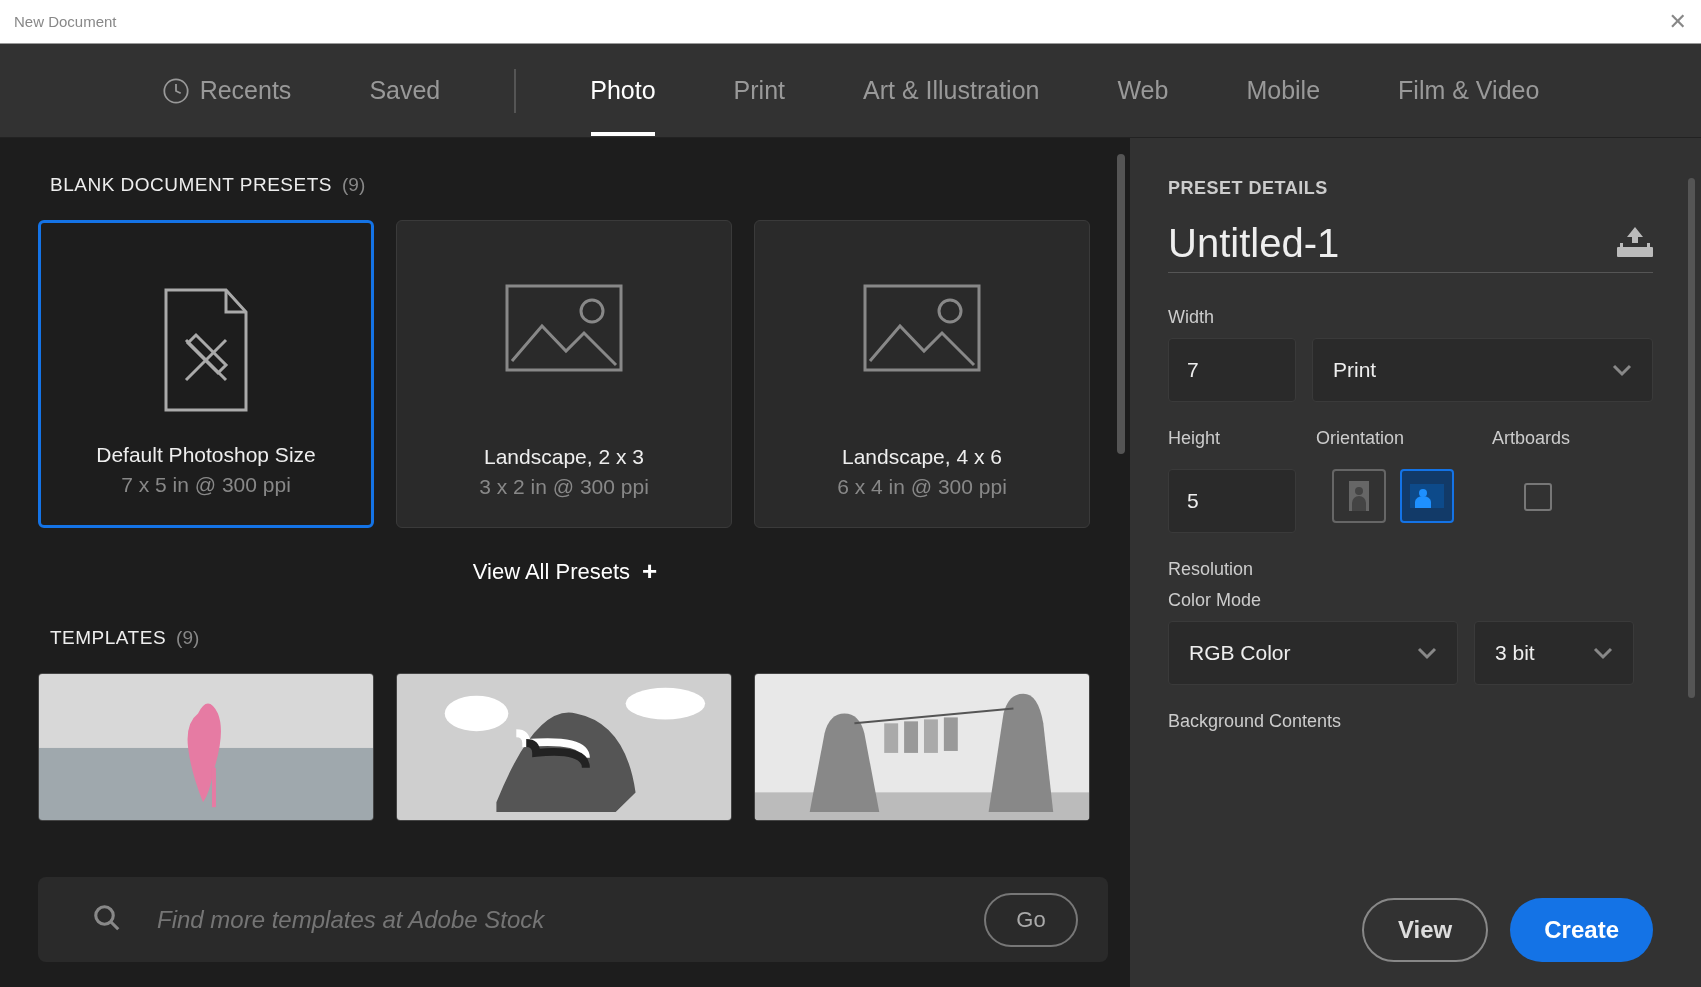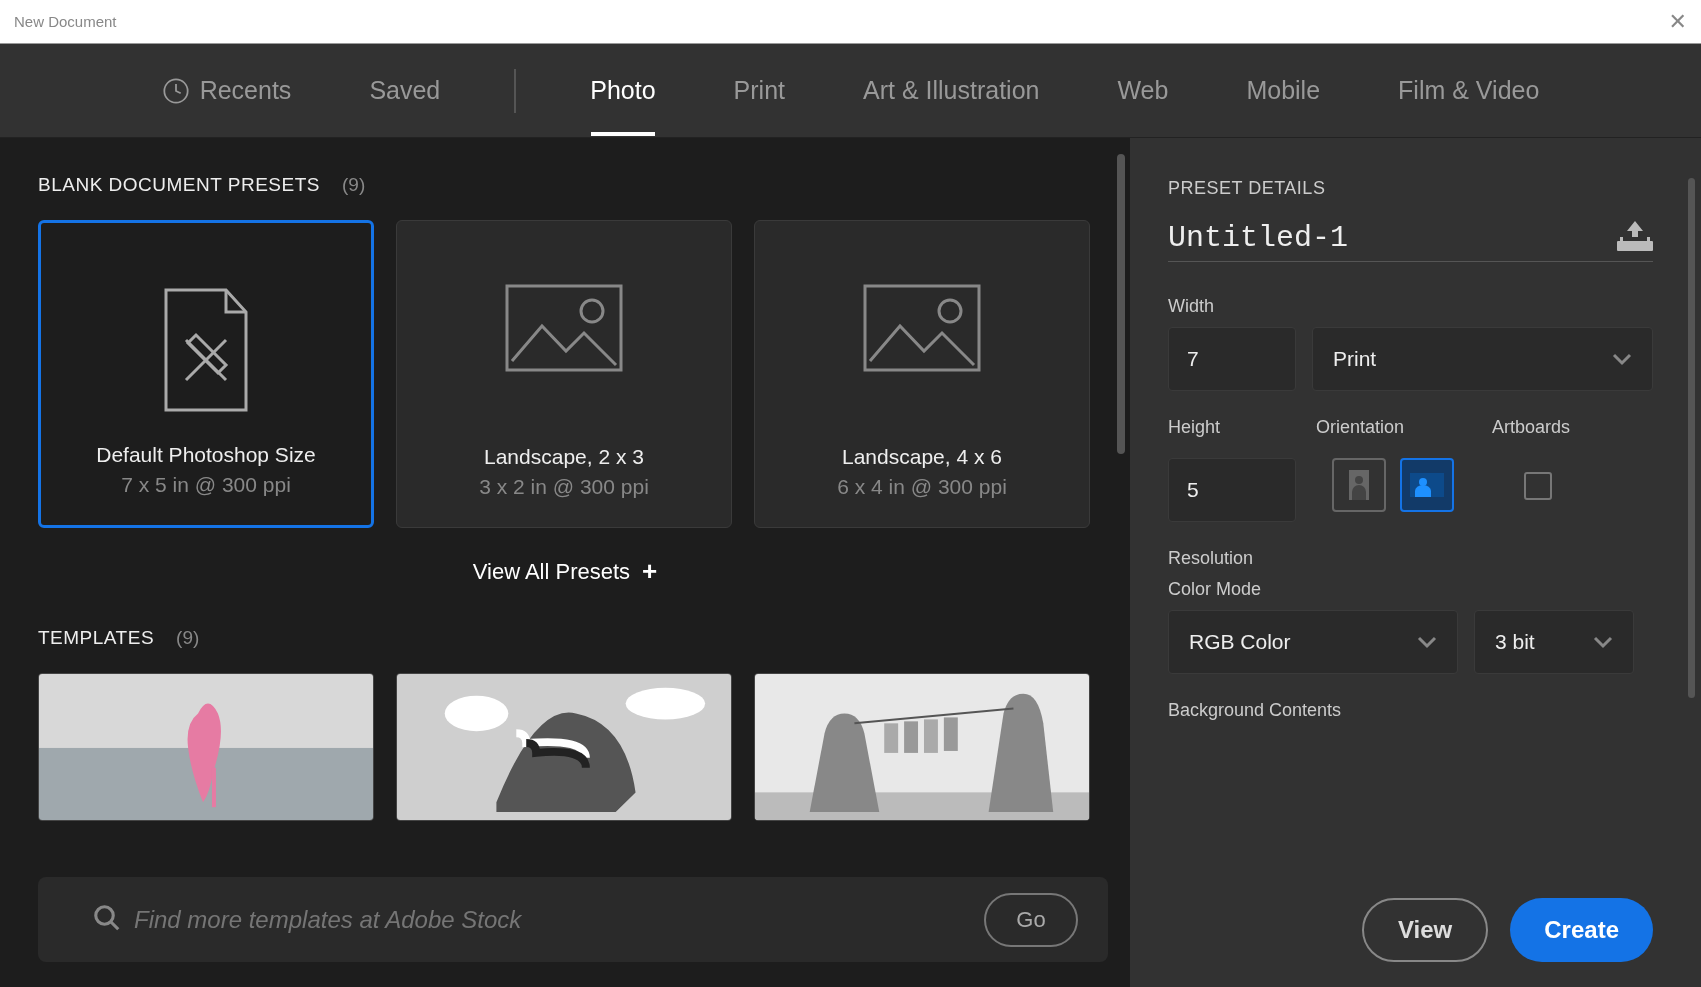--- a/index.html
+++ b/index.html
@@ -85,22 +85,23 @@
   .right-pane {
     flex: 1;
     background: #323232;
     padding: 40px 48px 0 38px;
     position: relative;
     overflow: hidden;
   }
   .section-header {
     display: flex;
     align-items: flex-start;
-    gap: 22px;
+    gap: 10px;
     margin-bottom: 24px;
+    margin-left: 12px;
   }
   .section-title {
     color: #eee;
     font-size: 19px;
     letter-spacing: 0.5px;
   }
   .section-count {
     color: #888;
     font-size: 19px;
   }
@@ -179,21 +180,21 @@
     position: absolute;
     left: 38px;
     right: 22px;
     bottom: 25px;
     height: 85px;
     background: #2a2a2a;
     border-radius: 8px;
     display: flex;
     align-items: center;
     padding: 0 30px 0 54px;
-    gap: 12px;
+    gap: 35px;
   }
   .search-icon { color:#888; }
   .search-input {
     flex: 1;
     background: transparent;
     border: none;
     color: #888;
     font-size: 24px;
     font-style: italic;
     outline: none;
@@ -226,33 +227,33 @@
     height: 520px;
     background: #555;
     border-radius: 4px;
   }
   
   .details-title {
     color: #ccc;
     font-size: 18px;
     letter-spacing: 0.5px;
     margin-bottom: 22px;
+    font-weight: bold;
   }
   .doc-name-row {
     display: flex;
     align-items: center;
     justify-content: space-between;
     border-bottom: 1px solid #555;
     padding-bottom: 6px;
     margin-bottom: 34px;
   }
   .doc-name {
     color: #eee;
-    font-size: 30px;
-    font-family: Liberation Mono, monospace;
+    font-size: 40px;
   }
   .save-preset-icon { color:#bbb; cursor:pointer; }
   .field-label {
     color: #ccc;
     font-size: 18px;
     margin-bottom: 10px;
     display: block;
   }
   .field-row {
     display: flex;

